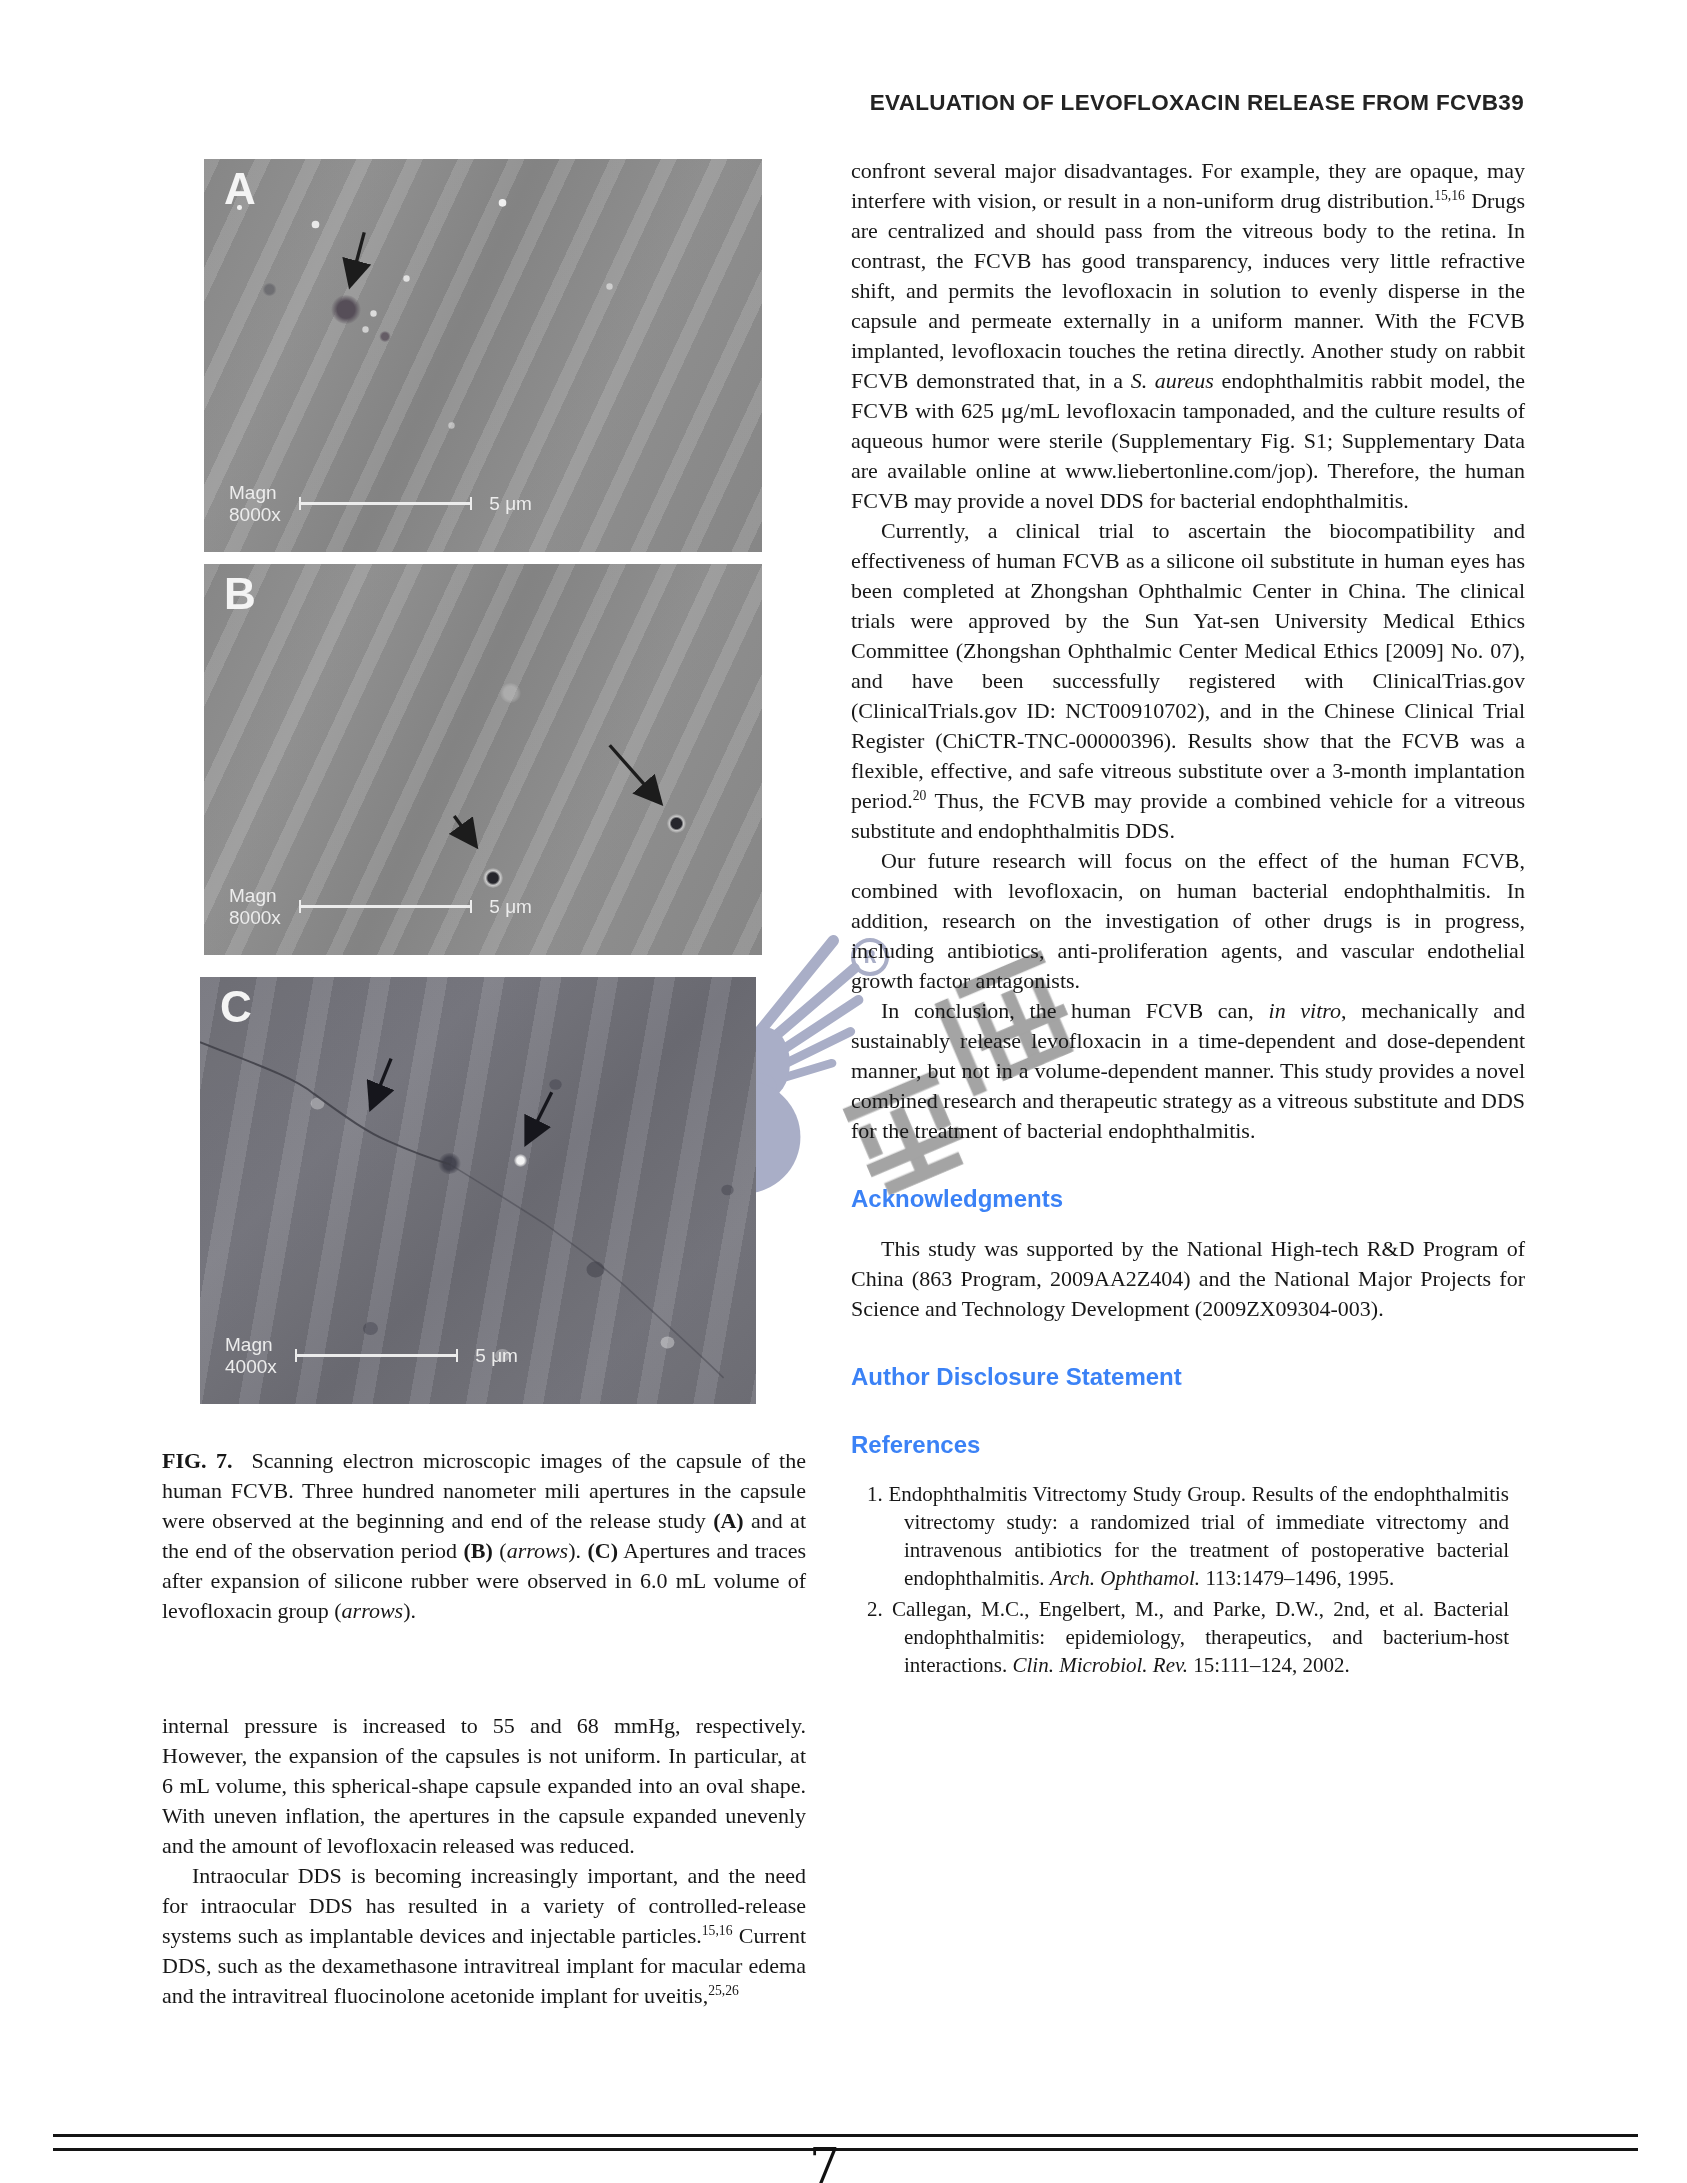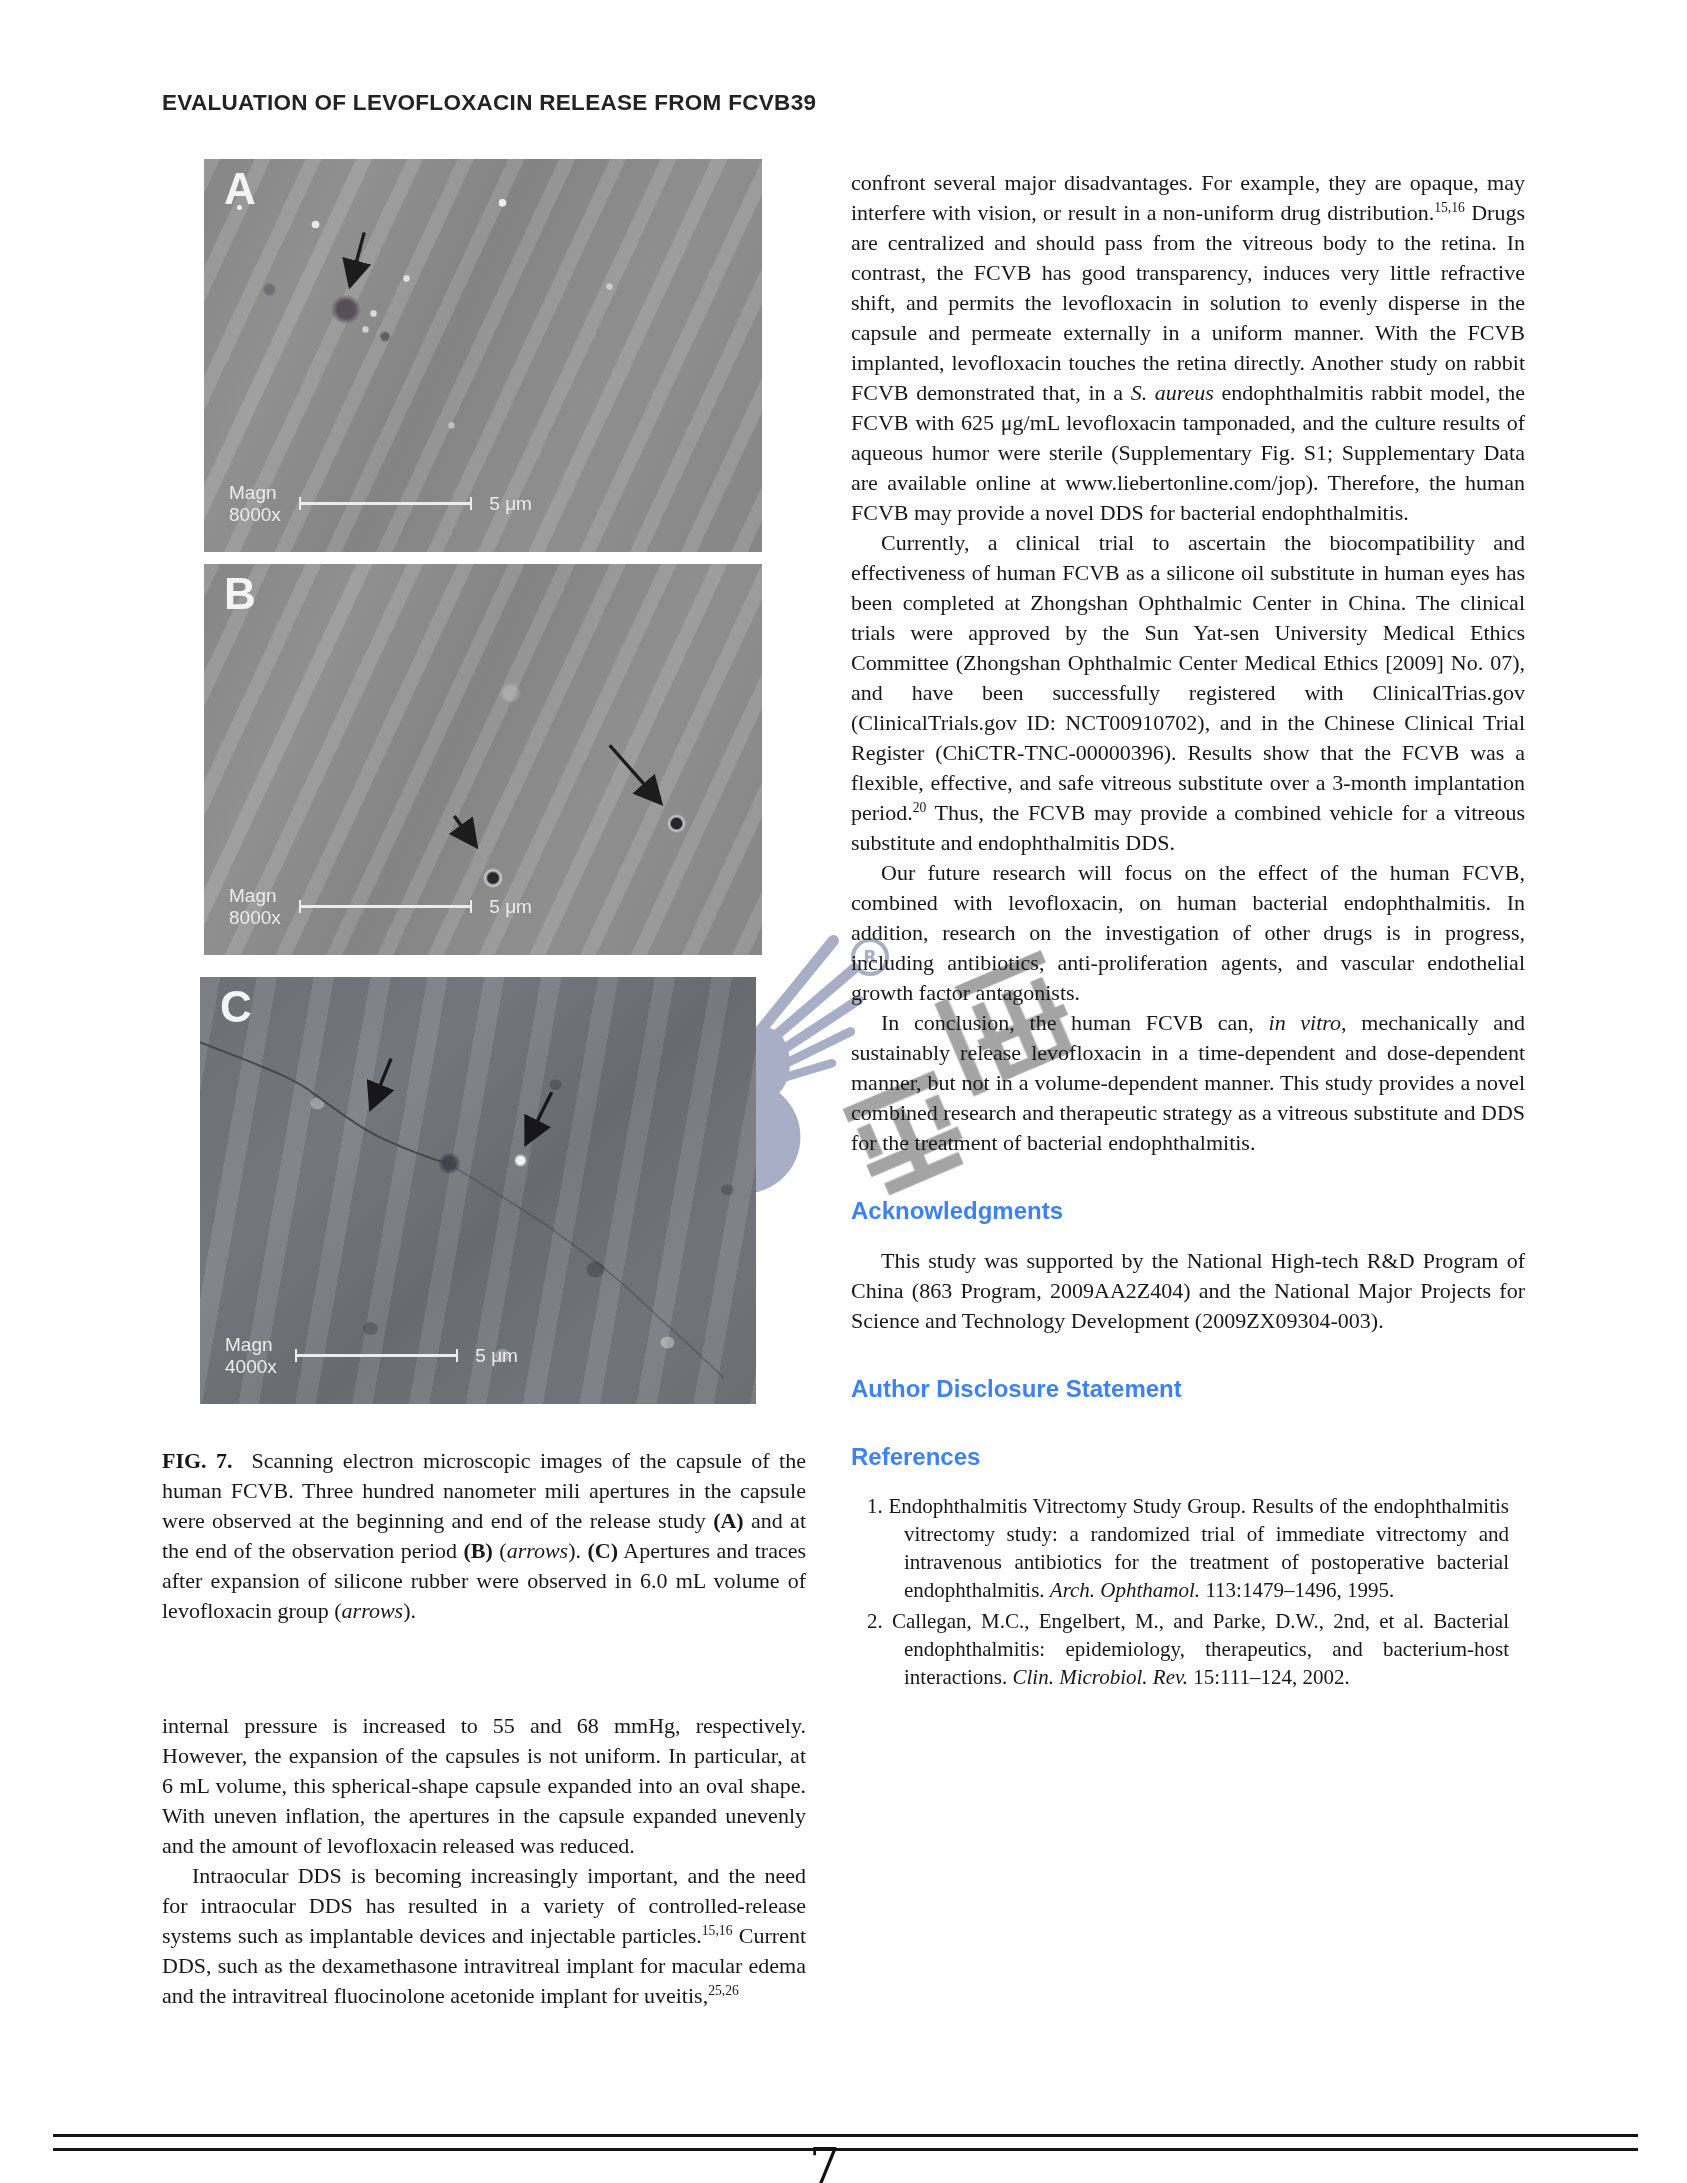--- a/index.html
+++ b/index.html
@@ -1,20 +1,20 @@
 <!DOCTYPE html>
 <html style="font-size:10.6px"><head>
 <meta charset="utf-8">
 <style>
   html,body{margin:0;padding:0;background:#e8e8e8;}
   .page{position:relative;width:1687px;height:2183px;background:#ffffff;overflow:hidden;
         font-family:"Liberation Serif",serif;color:#171717;}
   
   .header{position:absolute;left:162px;top:90px;width:1362px;display:flex;
-          justify-content:flex-start;align-items:baseline;z-index:3;
+          justify-content:flex-end;align-items:baseline;z-index:3;
           font-family:"Liberation Sans",sans-serif;font-weight:bold;font-size:22.5px;
           letter-spacing:0.3px;color:#232323;}
   
   .sem{position:absolute;z-index:2;overflow:hidden;}
   .sem-ab{background:
       repeating-linear-gradient(115deg, rgba(255,255,255,.08) 0 14.6px, rgba(0,0,0,.05) 14.6px 46px),
       linear-gradient(115deg,#8d8d8d 0%,#989898 22%,#8a8a8a 45%,#969696 68%,#8d8d8d 100%);}
   .sem-c{background:
       repeating-linear-gradient(100deg, rgba(255,255,255,.05) 0 20px, rgba(0,0,0,.07) 20px 56px),
       linear-gradient(135deg,#75757d 0%,#7e7e86 30%,#717179 55%,#7b7b83 80%,#74747c 100%);}
@@ -27,21 +27,21 @@
   .bar::before{content:"";position:absolute;left:0;right:0;top:5.3px;height:2.6px;background:#ececec;}
   .bar-c{width:159px;}
   .scale-text{margin-left:17px;}
   .arrow-svg{position:absolute;left:0;top:0;width:100%;height:100%;}
   .spot{position:absolute;border-radius:50%;}
   
   .caption{position:absolute;left:162px;top:1446px;width:644px;z-index:3;
            font-size:22px;line-height:30px;text-align:justify;}
   .lcol-text{position:absolute;left:162px;top:1711px;width:644px;z-index:3;
              font-size:22px;line-height:30px;text-align:justify;}
-  .rcol{position:absolute;left:851px;top:168px;width:674px;z-index:3;
+  .rcol{position:absolute;left:851px;top:156px;width:674px;z-index:3;
         font-size:22px;line-height:30px;text-align:justify;}
   .rcol p,.lcol-text p{margin:0;}
   .indent{text-indent:30px;}
   sup{font-size:.62em;line-height:0;vertical-align:super;}
   .sec-heading{font-family:"Liberation Sans",sans-serif;font-weight:bold;font-size:24px;
                color:#3b82f6;margin:38px 0 20px 0;text-align:left;}
   .refs{margin:16px;padding:0;list-style:none;font-size:21px;line-height:28px;}
   .refs li{margin:0 0 2.6px 37px;text-indent:-37px;text-align:justify;}
   .ref-num{display:inline;}
   

